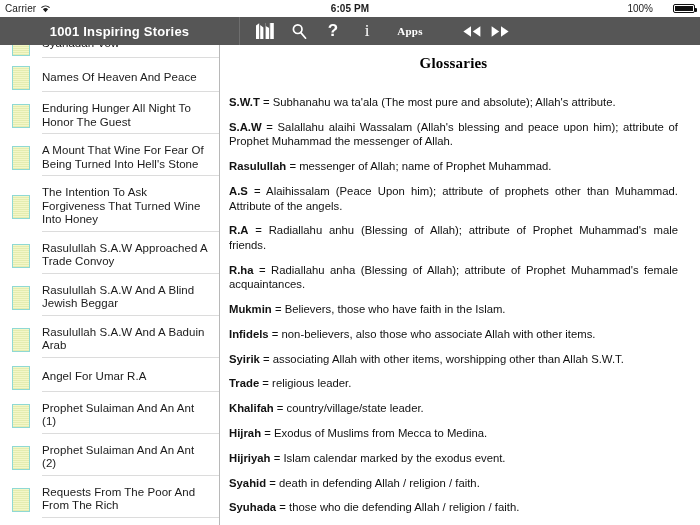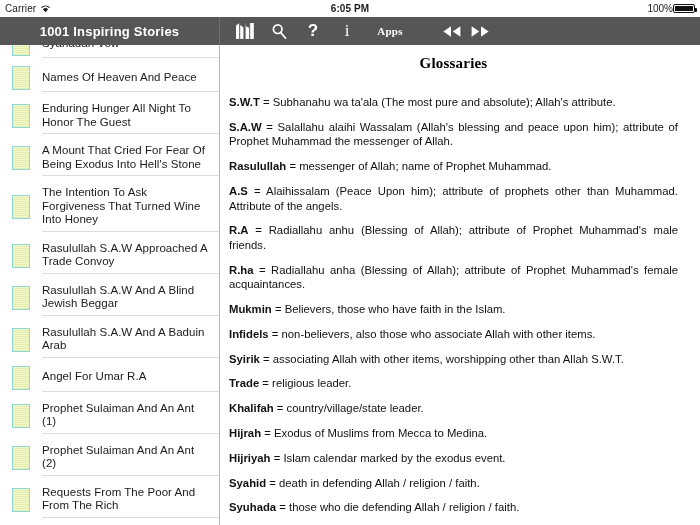--- a/index.html
+++ b/index.html
@@ -53,21 +53,21 @@
     text-align: center;
     font-size: 10px;
     font-weight: bold;
     letter-spacing: 0.1px;
   }
   .sb-right {
     width: 150px;
     display: flex;
     align-items: center;
     justify-content: flex-end;
-    gap: 0;
+    gap: 20px;
     font-size: 10px;
   }
   .battery {
     display: inline-block;
     width: 22px; height: 9px;
     border: 1px solid #111;
     border-radius: 2px;
     position: relative;
     box-sizing: border-box;
     background: #fff;
@@ -91,21 +91,21 @@
   .navbar {
     position: absolute;
     top: 17px; left: 0;
     width: 700px;
     height: 28px;
     background: #565656;
     display: flex;
     align-items: stretch;
   }
   .nav-left {
-    width: 220px;
+    width: 240px;
     display: flex;
     align-items: center;
     justify-content: center;
     border-right: 1px solid #6e6e6e;
     box-sizing: border-box;
   }
   .nav-title {
     color: #ffffff;
     font-size: 13px;
     font-weight: bold;
@@ -356,21 +356,21 @@
           <div class="srow-body">
               <span class="srow-label">Enduring Hunger All Night To Honor The Guest</span>
             </div>
         </div>
 
         <div class="srow">
           <div class="srow-ic">
               <div class="doc-ic"></div>
             </div>
           <div class="srow-body">
-              <span class="srow-label">A Mount That Cried For Fear Of Being Exodus Into Hell's Stone</span>
+              <span class="srow-label">A Mount That Wine For Fear Of Being Turned Into Hell's Stone</span>
             </div>
         </div>
 
         <div class="srow">
           <div class="srow-ic">
               <div class="doc-ic"></div>
             </div>
           <div class="srow-body">
               <span class="srow-label">The Intention To Ask Forgiveness That Turned Wine Into Honey</span>
             </div>

